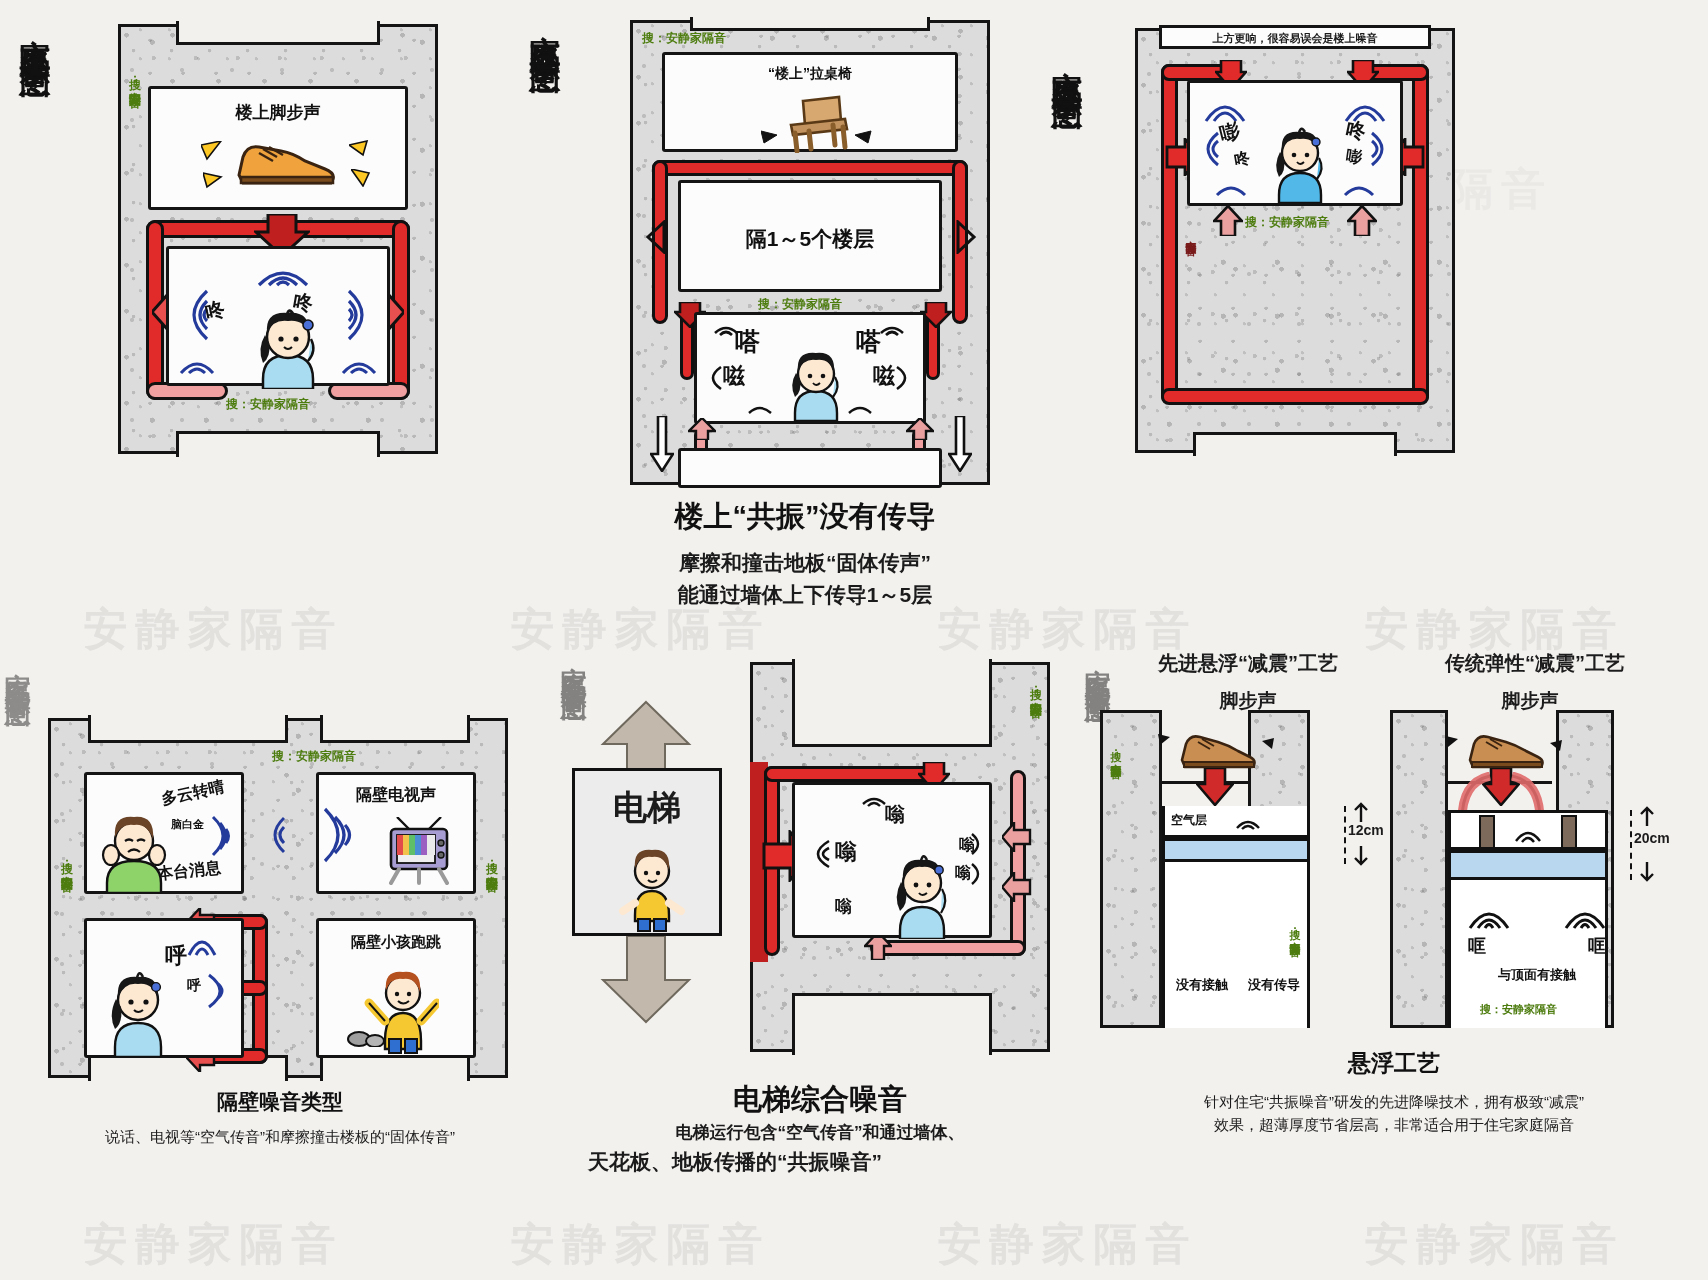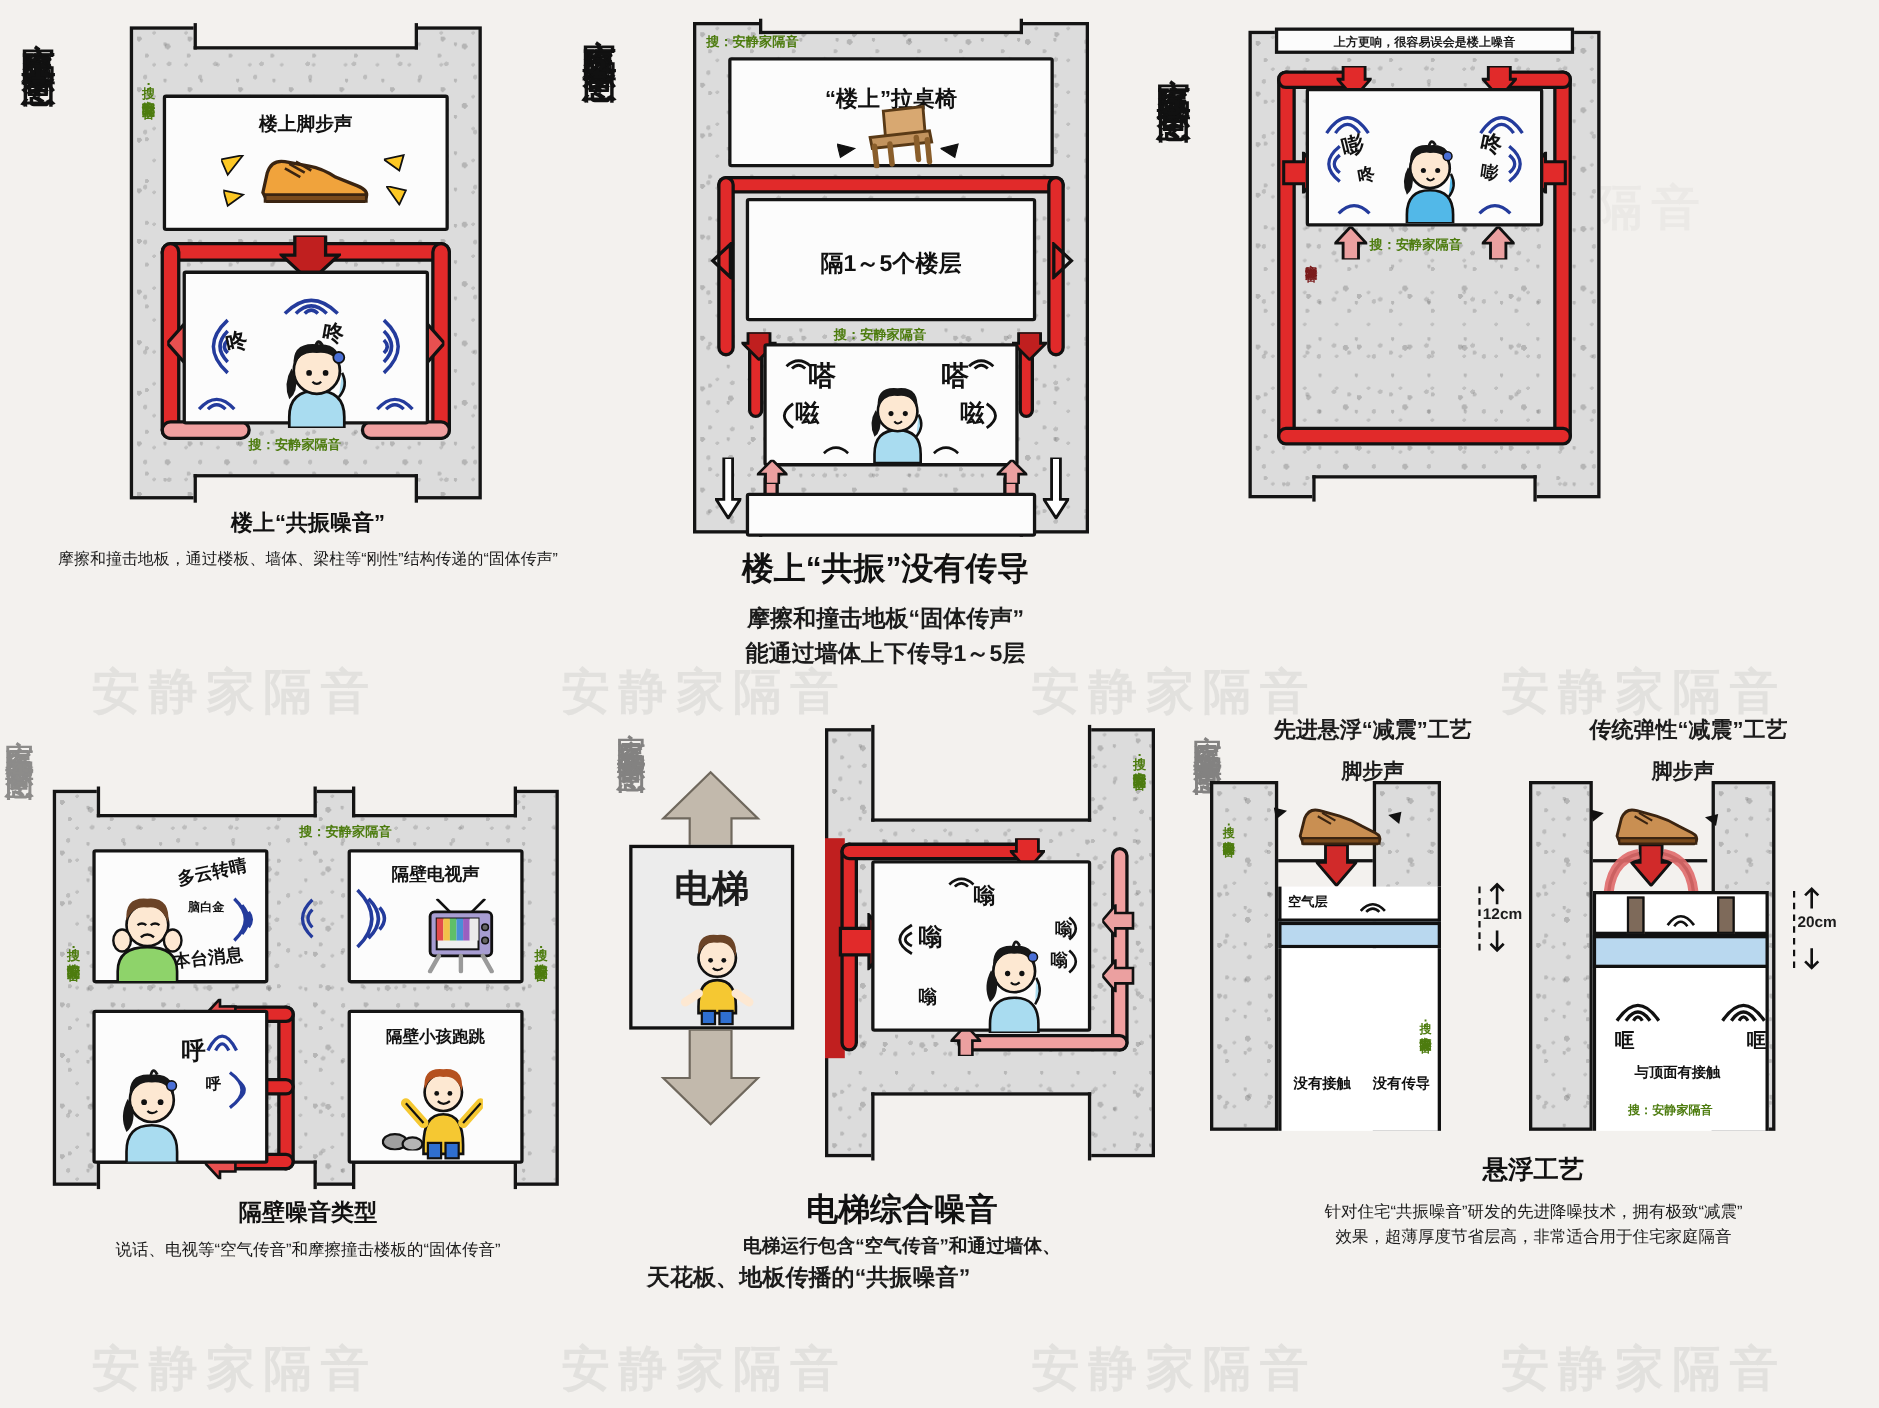--- a/index.html
+++ b/index.html
@@ -199,38 +199,34 @@
             <circle cx="57" cy="16" r="5" fill="#4a6fd6" stroke="#111" stroke-width="1.6"></circle>
             <path d="M57 52 Q66 42 60 30" stroke="#111" stroke-width="2.4" fill="#a9dcf0"></path>
           </svg>
         </div>
       </div>
 
       <div class="srch" style="left:108px; top:372px;">搜：安静家隔音</div>
       <div class="srch vert" style="left:8px; top:44px;">搜：安静家隔音</div>
     </div>
 
-    <div class="cap" style="left:0; top:462px;">
-      <div class="title" style="font-size:20px;">楼上“共振噪音”</div>
-      <div class="desc" style="font-size:14.5px; margin-top:10px;">摩擦和撞击地板，通过楼板、墙体、梁柱等“刚性”结构传递的“固体传声”</div>
-    </div>
   </div>
 
   <div class="panel" style="left:520px; top:0; width:570px; height:620px;">
     <div class="vtitle" style="left:8px; top:10px;">家庭隔音示意图②</div>
 
     <div class="bldg" style="position:absolute; left:110px; top:20px; width:360px; height:465px;">
       <div class="concrete" style="position:absolute; left:0; top:0; width:360px; height:465px; border:3px solid #141414;"></div>
       <div style="position:absolute; left:60px; top:-3px; width:240px; height:14px; background:#f3f1ee; border-left:3px solid #141414; border-right:3px solid #141414; border-bottom:3px solid #141414;"></div>
       <div style="position:absolute; left:60px; bottom:-3px; width:240px; height:16px; background:#f3f1ee; border-left:3px solid #141414; border-right:3px solid #141414; border-top:3px solid #141414;"></div>
 
       <div class="srch" style="left:12px; top:10px;">搜：安静家隔音</div>
 
       <div class="roombox" style="left:32px; top:32px; width:296px; height:100px;">
-        <div class="roomlabel" style="top:21px; font-size:20px;">“楼上”拉桌椅</div>
+        <div class="roomlabel" style="top:10px; font-size:14px;">“楼上”拉桌椅</div>
         <div style="position:absolute; left:116px; top:40px;">
           <svg width="72" height="58" viewBox="0 0 72 58">
             <path d="M22 6 L58 2 L60 26 L24 30 Z" fill="#d8a871" stroke="#5a3a16" stroke-width="2.6"></path>
             <path d="M10 30 L64 24 L66 34 L12 40 Z" fill="#c2935e" stroke="#5a3a16" stroke-width="2.6"></path>
             <path d="M14 38 L16 56 M28 36 L30 54 M52 30 L54 50 M62 32 L64 52" stroke="#8a5e2b" stroke-width="5" stroke-linecap="round"></path>
           </svg>
         </div>
         <div style="position:absolute;left:96px;top:74px;">
           <svg width="18" height="16">
               <polygon points="0,2 16,6 3,14" fill="#111" stroke="#111" stroke-width="1"></polygon>
@@ -852,21 +848,21 @@
             <path d="M4 32 Q23 4 42 32 M12 32 Q23 16 34 32 M19 32 Q23 25 27 32" stroke="#111" stroke-width="3" fill="none"></path>
           </svg>
       </div>
       <div class="wave" style="position:absolute; right:78px; top:186px;">
         <svg width="46" height="34" viewBox="0 0 46 34">
             <path d="M4 32 Q23 4 42 32 M12 32 Q23 16 34 32 M19 32 Q23 25 27 32" stroke="#111" stroke-width="3" fill="none"></path>
           </svg>
       </div>
       <div class="sfx" style="left:78px; top:224px; font-size:18px;">哐</div>
       <div class="sfx" style="right:80px; top:224px; font-size:18px;">哐</div>
-      <div class="tinytxt" style="left:96px; top:256px;">与顶面有接触</div>
+      <div class="tinytxt" style="left:108px; top:256px;">与顶面有接触</div>
 
       <div class="srch" style="left:90px; top:292px; font-size:11px;">搜：安静家隔音</div>
 
       <div class="dimline" style="left:240px; top:100px; height:70px;"></div>
       <svg style="position:absolute; left:248px; top:96px;" width="18" height="22">
           <path d="M9 2 L9 20 M3 8 L9 2 L15 8" stroke="#111" stroke-width="2.4" fill="none"></path>
         </svg>
       <svg style="position:absolute; left:248px; top:150px;" width="18" height="22">
           <path d="M9 20 L9 2 M3 14 L9 20 L15 14" stroke="#111" stroke-width="2.4" fill="none"></path>
         </svg>

